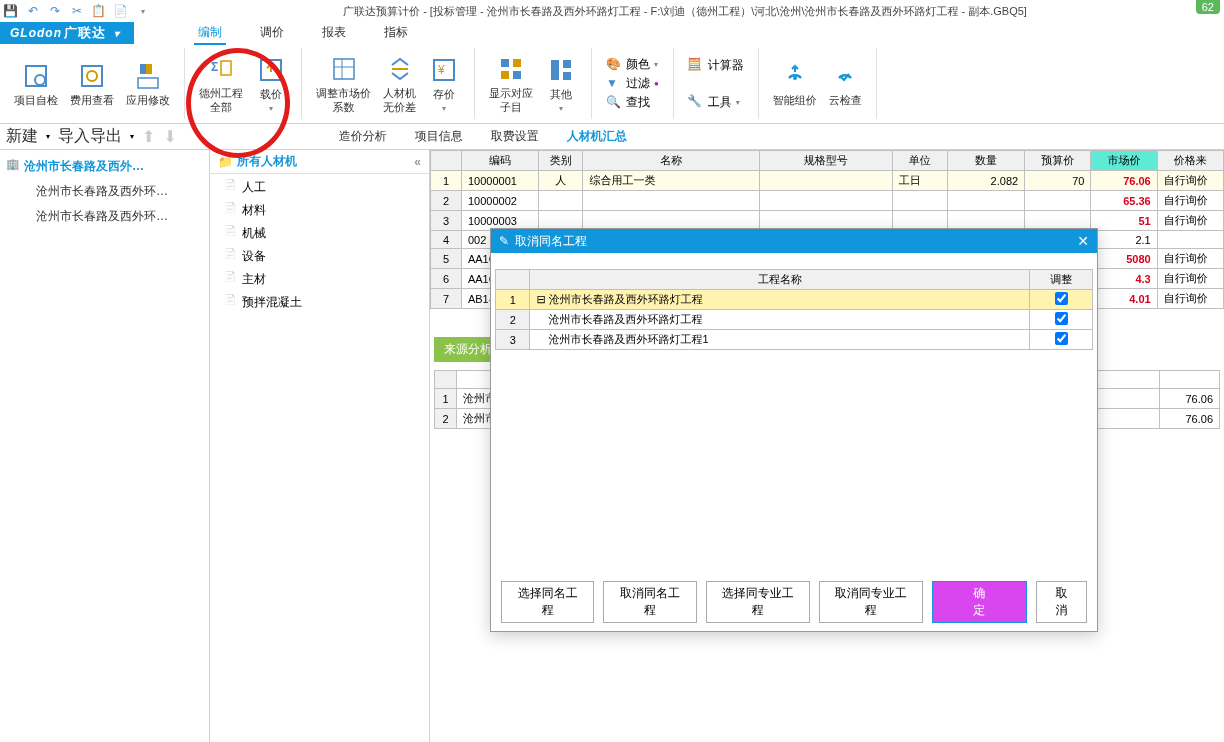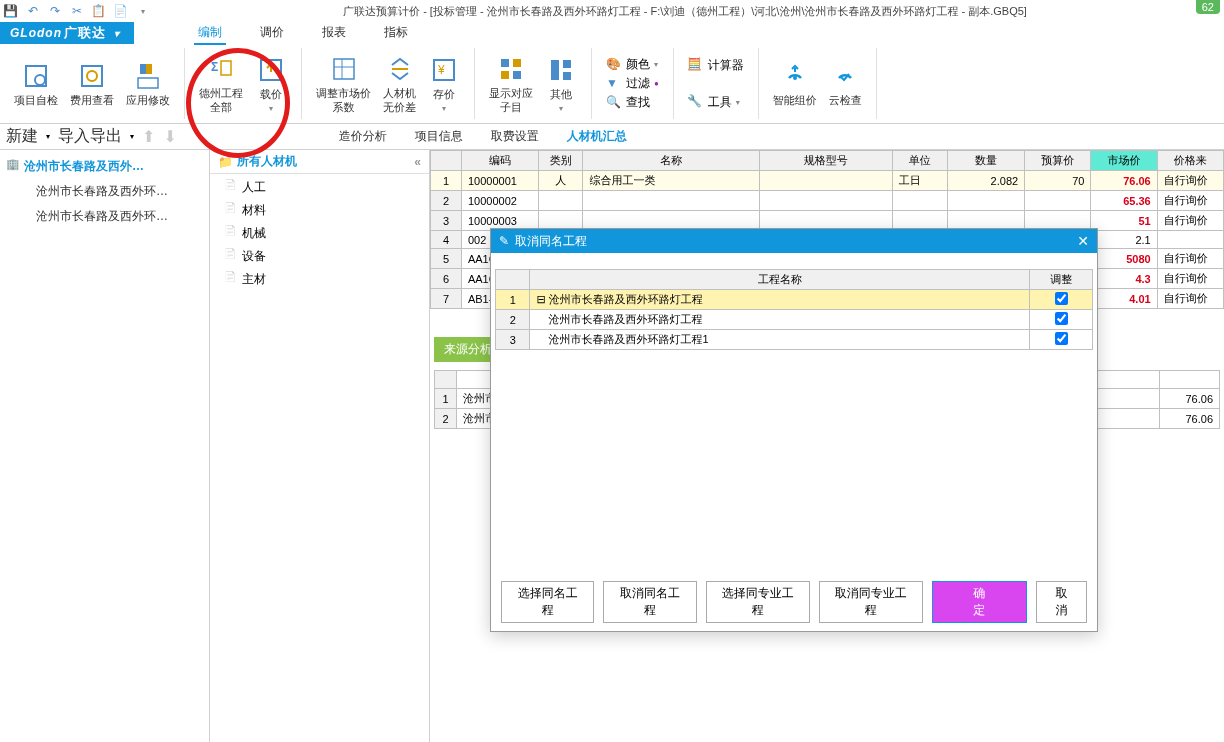--- a/index.html
+++ b/index.html
@@ -317,20 +317,21 @@
       <span style="margin-right:4px;">📁</span>
       <span>所有人材机</span>
       <span class="collapse">«</span>
     </div>
     <div class="mat-tree" id="mat-tree">
         <div class="mat-item">人工</div>
         <div class="mat-item">材料</div>
         <div class="mat-item">机械</div>
         <div class="mat-item">设备</div>
         <div class="mat-item">主材</div>
+        <div class="mat-item">预拌混凝土</div>
       </div>
   </div>
 
   <div class="grid-area">
     <table class="grid">
       <thead>
           <tr id="grid-head">
             <th class="rownum"></th>
             <th style="width: 70px;">编码</th>
             <th style="width: 40px;">类别</th>

